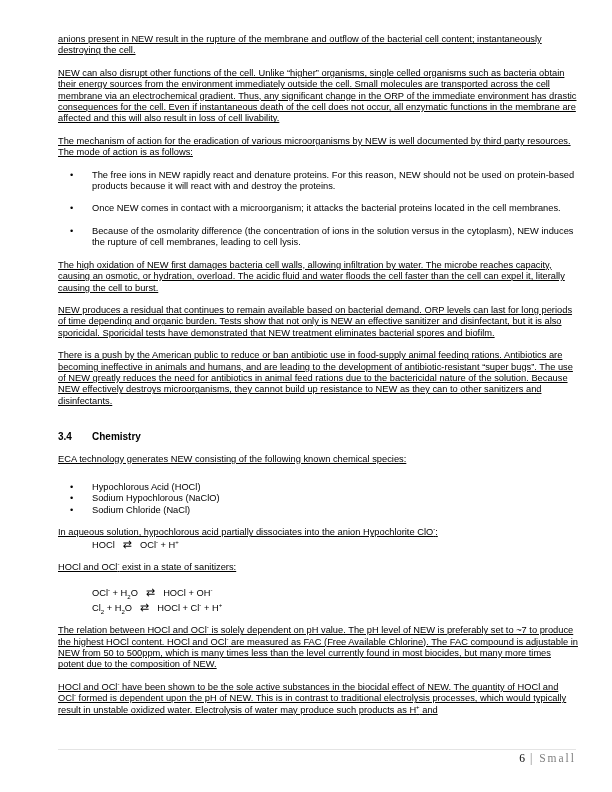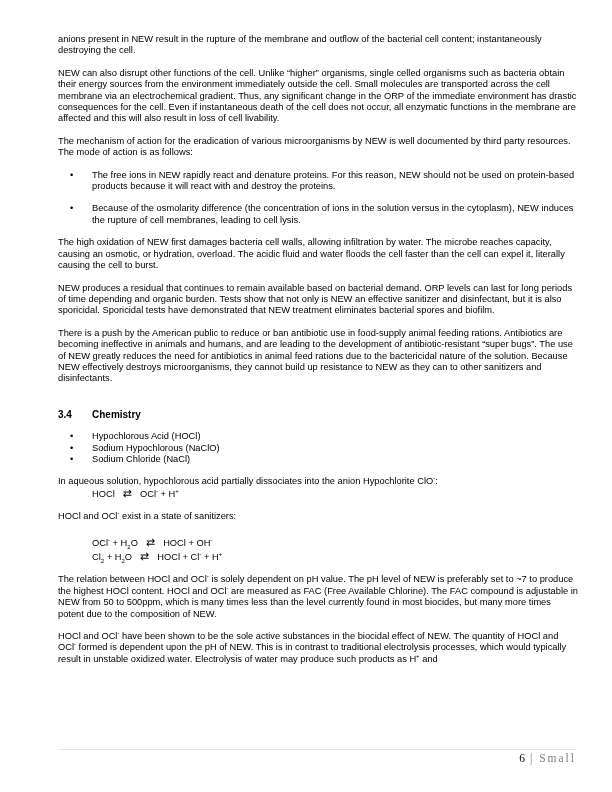--- a/index.html
+++ b/index.html
@@ -1,23 +1,23 @@
 <!DOCTYPE html>
 <html><head>
 <meta charset="utf-8">
 <style>
   html, body { margin:0; padding:0; background:#ffffff; }
   body { width:612px; height:792px; position:relative; overflow:hidden; }
   .page { position:absolute; left:58px; top:34px; width:520px;
           font-family:"Liberation Sans", sans-serif; font-size:9.3px; line-height:11.4px; color:#000; }
-  p { margin:0 0 11px 0; }
+  p { margin:0 0 11px 0;text-decoration:underline; }
   ul.bul { margin:0 0 11px 0; padding:0; list-style:none; }
   ul.bul li { position:relative; padding-left:34px; margin:0 0 11px 0; }
   ul.bul li::before { content:"\2022"; position:absolute; left:12px; top:0; }
-  ul.tight { margin:10px 0 11px 0; padding:0; list-style:none; }
+  ul.tight { margin:17px 0 11px 0; padding:0; list-style:none; }
   ul.tight li { position:relative; padding-left:34px; margin:0; }
   ul.tight li::before { content:"\2022"; position:absolute; left:12px; top:0; }
   h3 { font-size:10px; font-weight:bold; margin:24px 0 11px 0; }
   h3 .num { display:inline-block; width:34px; }
   .eq { padding-left:34px; margin:0; }
   .eqblock { margin:0 0 11px 0; }
   .arr { display:inline-block; margin:0 8px; font-size:11px; }
   sup, sub { font-size:6px; line-height:0; }
   .footer-line { position:absolute; left:58px; width:518px; top:749px; border-top:1px solid #e4e4e4; }
   .page-num { position:absolute; right:36px; top:752px; font-family:"Liberation Serif", serif; font-size:11.5px; color:#000; }
@@ -26,29 +26,31 @@
 </head>
 <body>
 
 <div class="page">
   <p>anions present in NEW result in the rupture of the membrane and outflow of the bacterial cell content; instantaneously destroying the cell.</p>
   <p>NEW can also disrupt other functions of the cell. Unlike “higher” organisms, single celled organisms such as bacteria obtain their energy sources from the environment immediately outside the cell. Small molecules are transported across the cell membrane via an electrochemical gradient. Thus, any significant change in the ORP of the immediate environment has drastic consequences for the cell. Even if instantaneous death of the cell does not occur, all enzymatic functions in the membrane are affected and this will also result in loss of cell livability.</p>
   <p>The mechanism of action for the eradication of various microorganisms by NEW is well documented by third party resources. The mode of action is as follows:</p>
 
   <ul class="bul">
     <li>The free ions in NEW rapidly react and denature proteins. For this reason, NEW should not be used on protein-based products because it will react with and destroy the proteins.</li>
+    <li>Once NEW comes in contact with a microorganism; it attacks the bacterial proteins located in the cell membranes.</li>
     <li>Because of the osmolarity difference (the concentration of ions in the solution versus in the cytoplasm), NEW induces the rupture of cell membranes, leading to cell lysis.</li>
   </ul>
 
   <p>The high oxidation of NEW first damages bacteria cell walls, allowing infiltration by water. The microbe reaches capacity, causing an osmotic, or hydration, overload. The acidic fluid and water floods the cell faster than the cell can expel it, literally causing the cell to burst.</p>
   <p>NEW produces a residual that continues to remain available based on bacterial demand. ORP levels can last for long periods of time depending and organic burden. Tests show that not only is NEW an effective sanitizer and disinfectant, but it is also sporicidal. Sporicidal tests have demonstrated that NEW treatment eliminates bacterial spores and biofilm.</p>
   <p>There is a push by the American public to reduce or ban antibiotic use in food-supply animal feeding rations. Antibiotics are becoming ineffective in animals and humans, and are leading to the development of antibiotic-resistant “super bugs”. The use of NEW greatly reduces the need for antibiotics in animal feed rations due to the bactericidal nature of the solution. Because NEW effectively destroys microorganisms, they cannot build up resistance to NEW as they can to other sanitizers and disinfectants.</p>
 
   <h3><span class="num">3.4</span><span>Chemistry</span></h3>
 
+  <p style="margin-bottom:0">ECA technology generates NEW consisting of the following known chemical species:</p>
   <ul class="tight">
     <li>Hypochlorous Acid (HOCl)</li>
     <li>Sodium Hypochlorous (NaClO)</li>
     <li>Sodium Chloride (NaCl)</li>
   </ul>
 
   <p style="margin-bottom:0"><span>In aqueous solution, hypochlorous acid partially dissociates into the anion Hypochlorite ClO</span><sup>-</sup><span>:</span></p>
   <div class="eq eqblock">HOCl<span class="arr">⇄</span>OCl<sup>-</sup> + H<sup>+</sup></div>
 
   <p style="margin-bottom:14px"><span>HOCl and OCl</span><sup>-</sup><span> exist in a state of sanitizers:</span></p>

